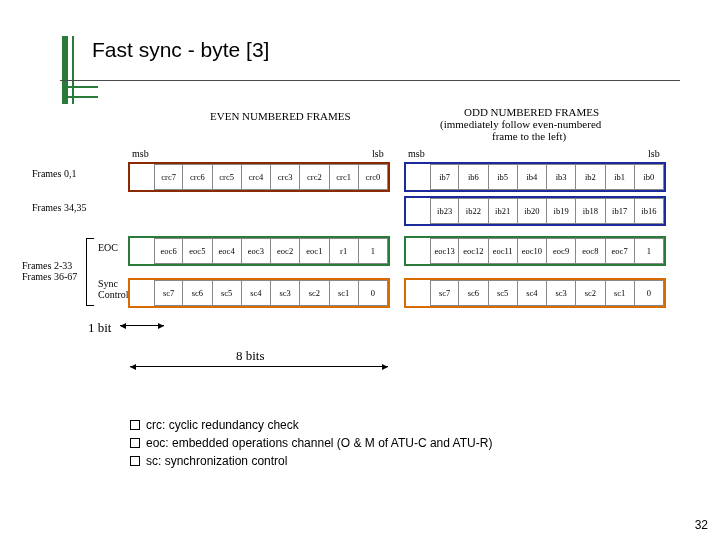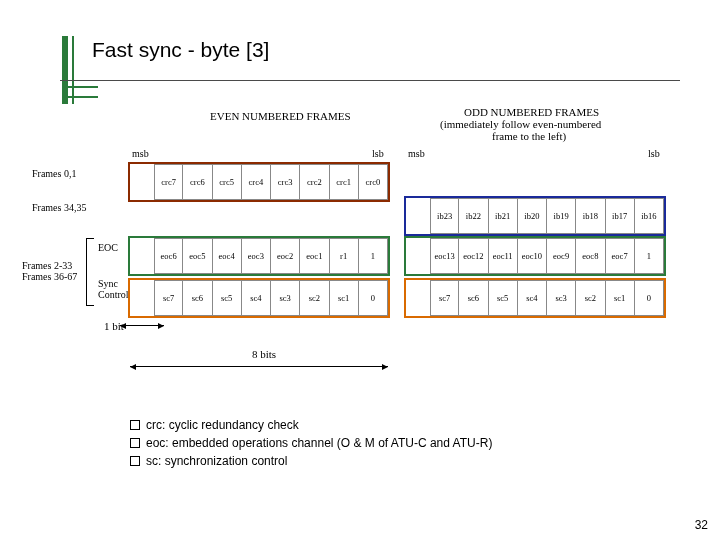--- a/index.html
+++ b/index.html
@@ -53,40 +53,40 @@
     height: 280px;
     font-size: 10px;
   }
   .hdr { position: absolute; font-size: 11px; font-family: "Times New Roman", serif; white-space: pre; text-align: center; }
   .rowlab { position: absolute; font-size: 10px; left: -8px; white-space: pre; }
   .msblsb { position: absolute; font-size: 10px; }
   .grid {
     position: absolute;
     display: grid;
     grid-template-columns: repeat(8, 1fr);
-    height: 36px;
+    height: 26px;
     width: 258px;
     background: #fff;
     padding-left: 24px;
   }
   .grid > div {
     border: 1px solid #888;
     border-left: none;
     display: flex;
     align-items: center;
     justify-content: center;
     font-size: 8.5px;
     white-space: nowrap;
   }
   .grid > div:first-child { border-left: 1px solid #888; }
   .box-crc { outline: 2px solid #8b2a00; }
   .box-ib  { outline: 2px solid #1a2a9a; }
   .box-eoc { outline: 2px solid #2a7a3a; }
   .box-sc  { outline: 2px solid #d96a00; }
-  .bitlbl { position: absolute; font-size: 11px; margin-left: 16px; }
+  .bitlbl { position: absolute; font-size: 13px; }
   .arrow-h { position: absolute; height: 0; border-top: 1px solid #000; }
   .arrow-h::before, .arrow-h::after {
     content: ""; position: absolute; top: -3px; width: 0; height: 0;
     border-top: 3px solid transparent; border-bottom: 3px solid transparent;
   }
   .arrow-h::before { left: 0; border-right: 6px solid #000; }
   .arrow-h::after  { right: 0; border-left: 6px solid #000; }
   .bracket {
     position: absolute; width: 8px; border-left: 1px solid #000;
     border-top: 1px solid #000; border-bottom: 1px solid #000;
@@ -130,20 +130,30 @@
   <span class="rowlab" style="top:58px;">Frames 0,1</span>
   <div class="grid box-crc" style="left:90px; top:54px;">
       <div>crc7</div>
       <div>crc6</div>
       <div>crc5</div>
       <div>crc4</div>
       <div>crc3</div>
       <div>crc2</div>
       <div>crc1</div>
       <div>crc0</div>
+    </div>
+  <div class="grid box-ib" style="left:366px; top:54px;">
+      <div>ib7</div>
+      <div>ib6</div>
+      <div>ib5</div>
+      <div>ib4</div>
+      <div>ib3</div>
+      <div>ib2</div>
+      <div>ib1</div>
+      <div>ib0</div>
     </div>
 
   <span class="rowlab" style="top:92px;">Frames 34,35</span>
   <div class="grid box-ib" style="left:366px; top:88px;">
       <div>ib23</div>
       <div>ib22</div>
       <div>ib21</div>
       <div>ib20</div>
       <div>ib19</div>
       <div>ib18</div>

